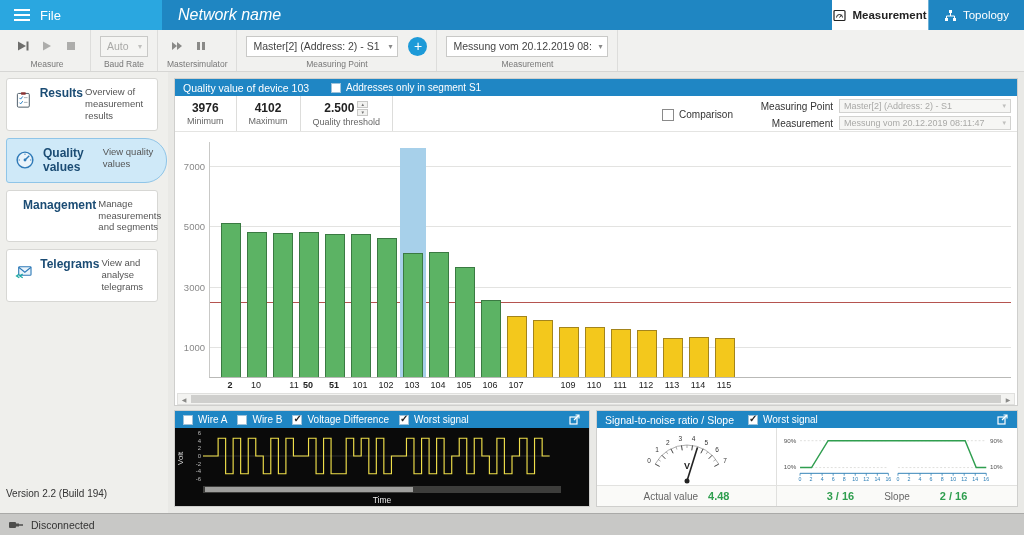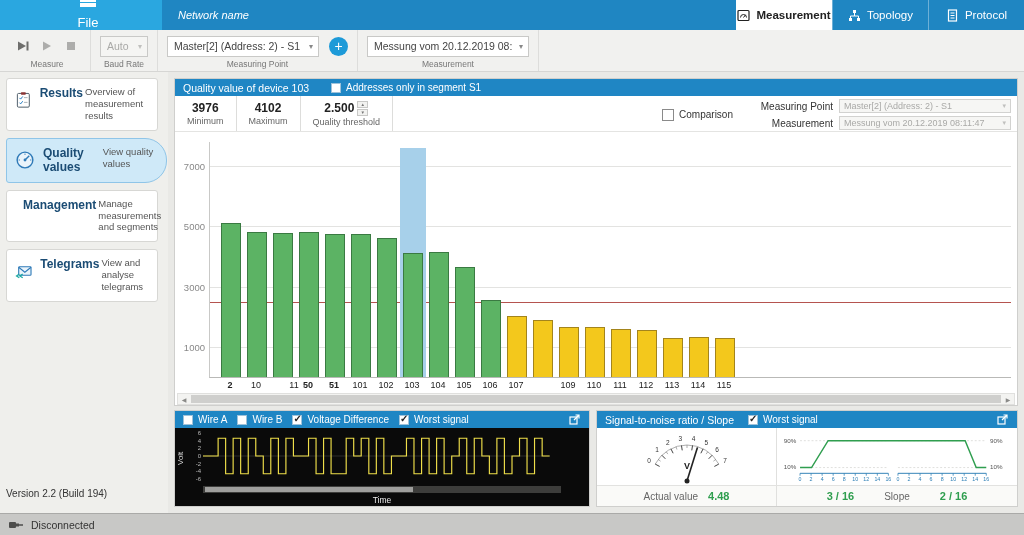--- a/index.html
+++ b/index.html
@@ -2,24 +2,24 @@
 <html><head>
 <meta charset="utf-8">
 <style>
   * { margin:0; padding:0; box-sizing:border-box; }
   html,body { background:#6b6b6b; }
   body { font-family:"Liberation Sans", sans-serif; }
   .app { position:relative; width:1024px; height:535px; background:#e9e9e6; overflow:hidden; font-size:11px; color:#333; }
 
   
   .header { position:absolute; top:0; left:0; right:0; height:30px; background:#1f86c2; display:flex; }
-  .file-btn { width:162px; background:#2aa7e0; color:#fff; display:flex; align-items:center; gap:10px; padding-left:14px; font-size:13px; cursor:pointer;flex-direction:column; }
+  .file-btn { width:162px; background:#2aa7e0; color:#fff; display:flex; align-items:center; gap:10px; padding-left:14px; font-size:13px; cursor:pointer; }
   .hamburger { width:16px; height:12px; border-top:2px solid #fff; border-bottom:2px solid #fff; position:relative; }
   .hamburger::after { content:''; position:absolute; left:0; right:0; top:3px; height:2px; background:#fff; }
-  .network-name { flex:1; color:#fff; font-style:italic; font-size:11px; display:flex; align-items:center; padding-left:16px; }
+  .network-name { flex:1; color:#fff; font-style:italic; font-size:16px; display:flex; align-items:center; padding-left:16px; }
   .tabs { display:flex; height:30px; }
   .tab { width:96px; display:flex; align-items:center; justify-content:center; gap:6px; color:#fff; font-size:11.5px; border-left:1px solid rgba(255,255,255,.35); cursor:pointer; }
   .tab.active { background:#fff; color:#222; font-weight:bold; border-left:none; }
   .tab svg { flex:none; }
 
   
   .toolbar { position:absolute; top:30px; left:0; right:0; height:42px; background:#f1f1ef; border-bottom:1px solid #d6d6d4; display:flex; align-items:stretch; padding-left:4px; }
   .tgroup { display:flex; flex-direction:column; justify-content:space-between; padding:4px 9px 2px; border-right:1px solid #dddddb; }
   .trow { display:flex; align-items:center; gap:4px; flex:1; }
   .tlabel { text-align:center; font-size:8.5px; color:#777; padding-top:1px; white-space:nowrap; }
@@ -127,29 +127,20 @@
         <span>Measurement</span>
       </div>
       <div class="tab">
         <svg width="13" height="13" viewBox="0 0 13 13">
             <rect x="5" y="1" width="3" height="3" fill="currentColor"></rect>
             <rect x="1" y="9" width="3" height="3" fill="currentColor"></rect>
             <rect x="9" y="9" width="3" height="3" fill="currentColor"></rect>
             <path d="M6.5 4 v3 M6.5 7 H2.5 v2 M6.5 7 h4 v2" fill="none" stroke="currentColor" stroke-width="1"></path>
           </svg>
         <span>Topology</span>
-      </div>
-      <div class="tab">
-        <svg width="13" height="13" viewBox="0 0 13 13">
-            <rect x="2.5" y="1" width="8" height="11" fill="none" stroke="currentColor" stroke-width="1.2"></rect>
-            <line x1="4.5" y1="4" x2="8.5" y2="4" stroke="currentColor" stroke-width="1"></line>
-            <line x1="4.5" y1="6.5" x2="8.5" y2="6.5" stroke="currentColor" stroke-width="1"></line>
-            <line x1="4.5" y1="9" x2="8.5" y2="9" stroke="currentColor" stroke-width="1"></line>
-          </svg>
-        <span>Protocol</span>
       </div>
     </div>
   </div>
 
   <div class="toolbar">
     <div class="tgroup">
       <div class="trow">
         <button class="tbtn">
             <svg width="14" height="14" viewBox="0 0 14 14">
               <polygon points="2,2.5 10,7 2,11.5" fill="#6e6e6c"></polygon>
@@ -170,20 +161,37 @@
       <div class="tlabel">Measure</div>
     </div>
     <div class="tgroup">
       <div class="trow">
         <div class="combo disabled" style="width:48px">
           <span>Auto</span>
           <span class="arrow">▾</span>
         </div>
       </div>
       <div class="tlabel">Baud Rate</div>
+    </div>
+    <div class="tgroup">
+      <div class="trow">
+        <button class="tbtn">
+            <svg width="14" height="14" viewBox="0 0 14 14">
+              <path d="M2 3 l5 4 l-5 4 Z" fill="#8a8a88"></path>
+              <path d="M7 3 l5 4 l-5 4 Z" fill="#8a8a88"></path>
+            </svg>
+          </button>
+        <button class="tbtn">
+            <svg width="14" height="14" viewBox="0 0 14 14">
+              <rect x="3" y="3" width="3" height="8" fill="#8a8a88"></rect>
+              <rect x="8" y="3" width="3" height="8" fill="#8a8a88"></rect>
+            </svg>
+          </button>
+      </div>
+      <div class="tlabel">Mastersimulator</div>
     </div>
     <div class="tgroup">
       <div class="trow">
         <div class="combo" style="width:152px">
           <span style="overflow:hidden;">Master[2] (Address: 2) - S1</span>
           <span class="arrow">▾</span>
         </div>
         <button class="addbtn"><span>+</span></button>
       </div>
       <div class="tlabel">Measuring Point</div>

